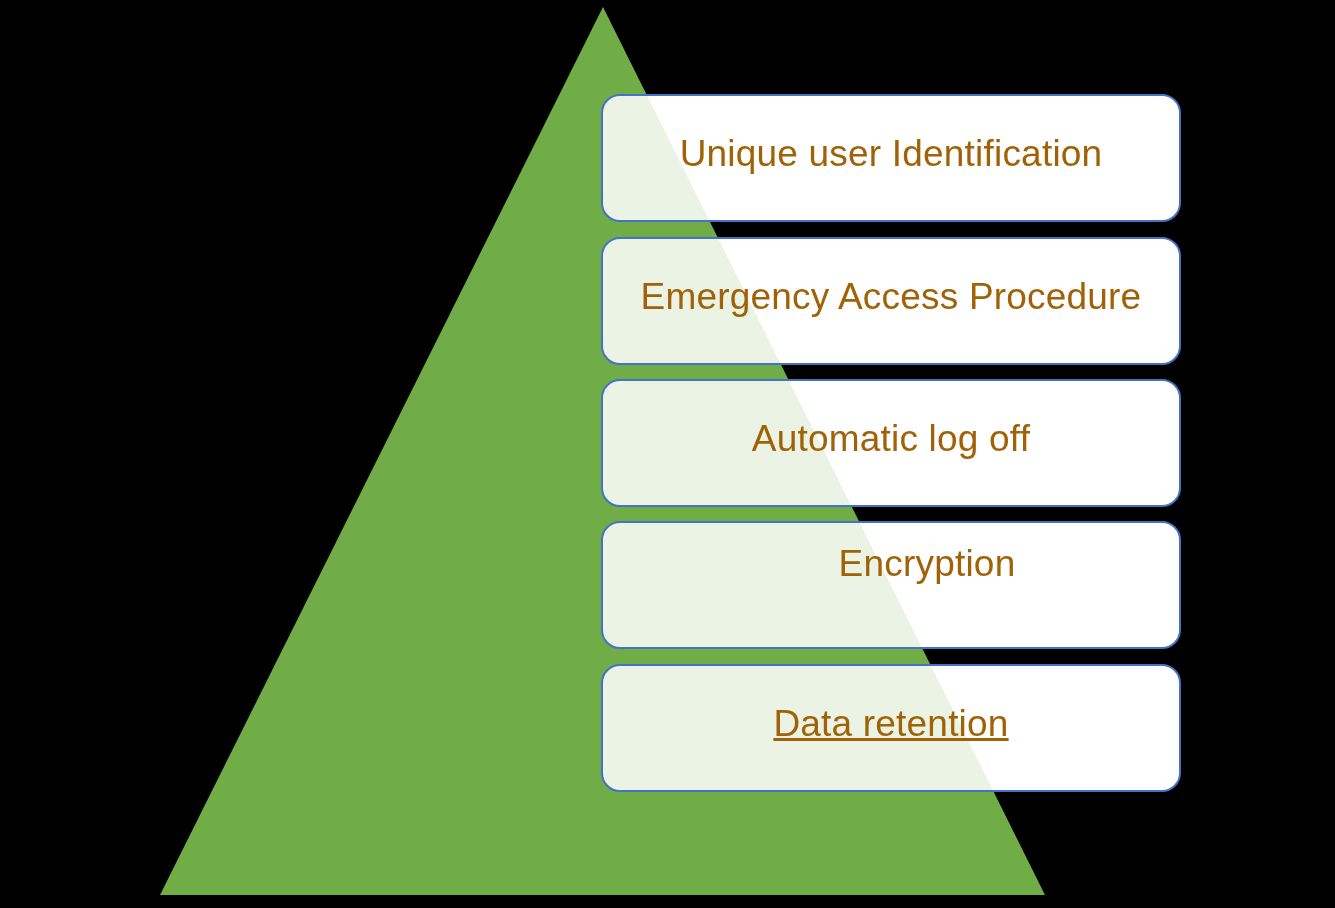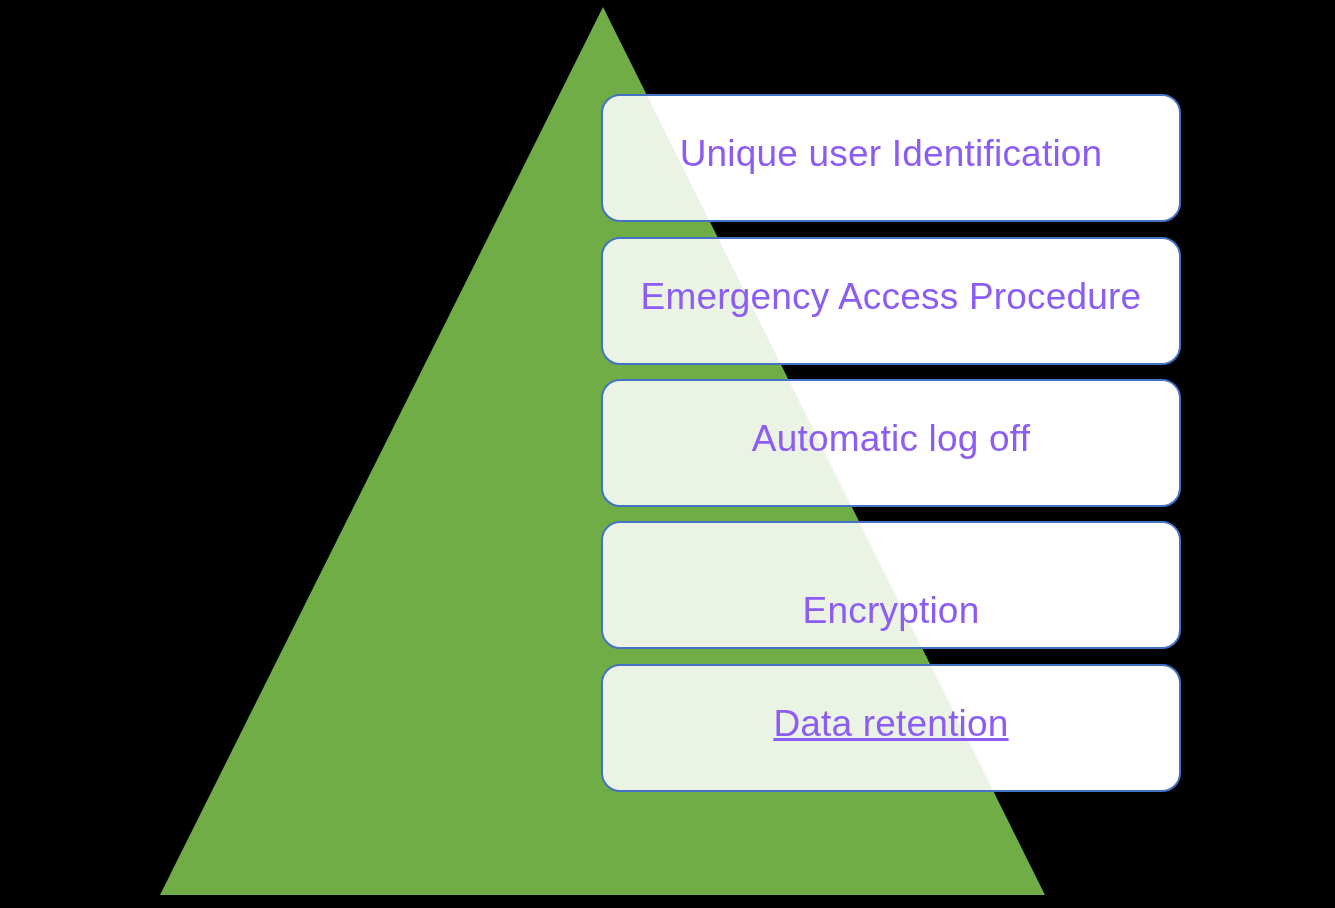--- a/index.html
+++ b/index.html
@@ -24,29 +24,29 @@
   }
   .level-label {
     position: absolute;
     left: 602px;
     width: 578px;
     height: 118px;
     display: flex;
     align-items: center;
     justify-content: center;
     font-size: 37px;
-    color: #8b5cf6;
+    color: #a16207;
     letter-spacing: 0.2px;
     white-space: nowrap;
     pointer-events: none;
   }
   .label-1 { top: 95px; }
   .label-2 { top: 238px; }
   .label-3 { top: 380px; }
-  .label-4 { top: 552px; }
+  .label-4 { top: 505px; margin-left: 36px; }
   .label-5 { top: 665px; text-decoration: underline; }
 </style>
 </head>
 <body>
 
 <div class="canvas">
 
   <svg class="diagram-svg" viewBox="0 0 1335 908" xmlns="http://www.w3.org/2000/svg">
     <defs>
       <clipPath id="boxesClip">

